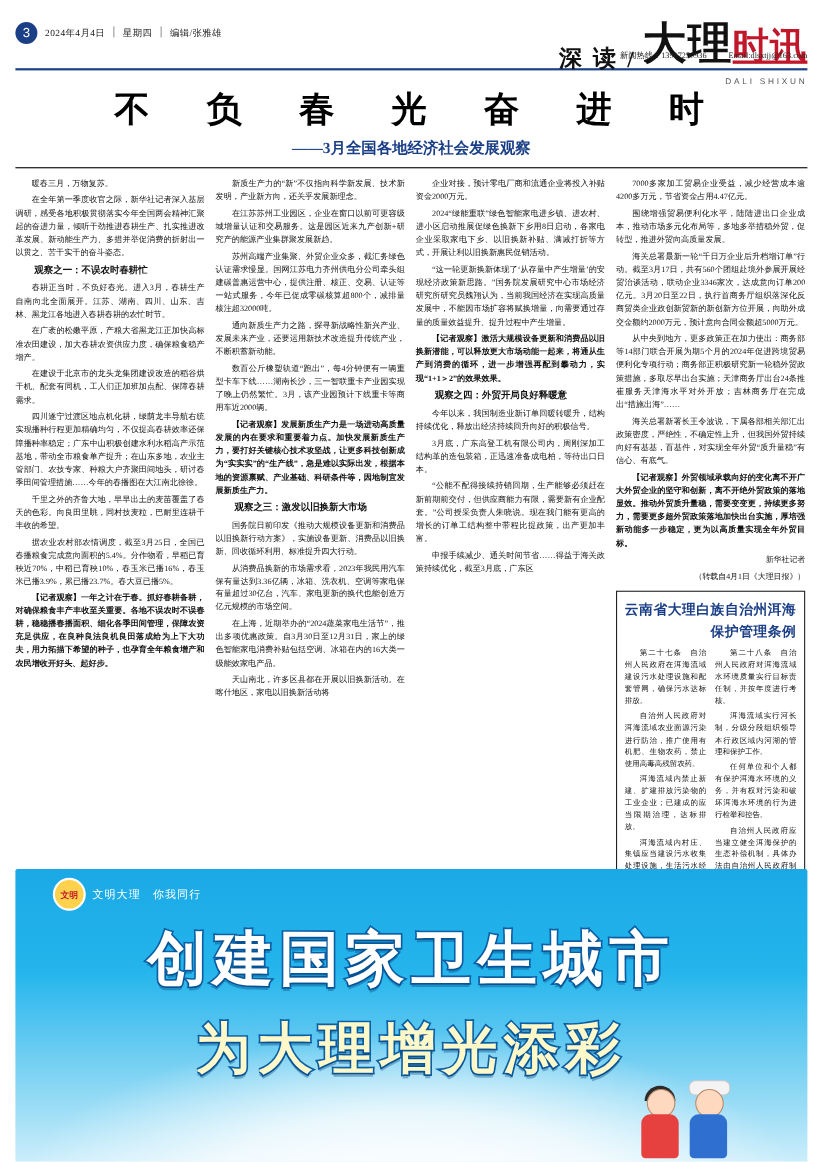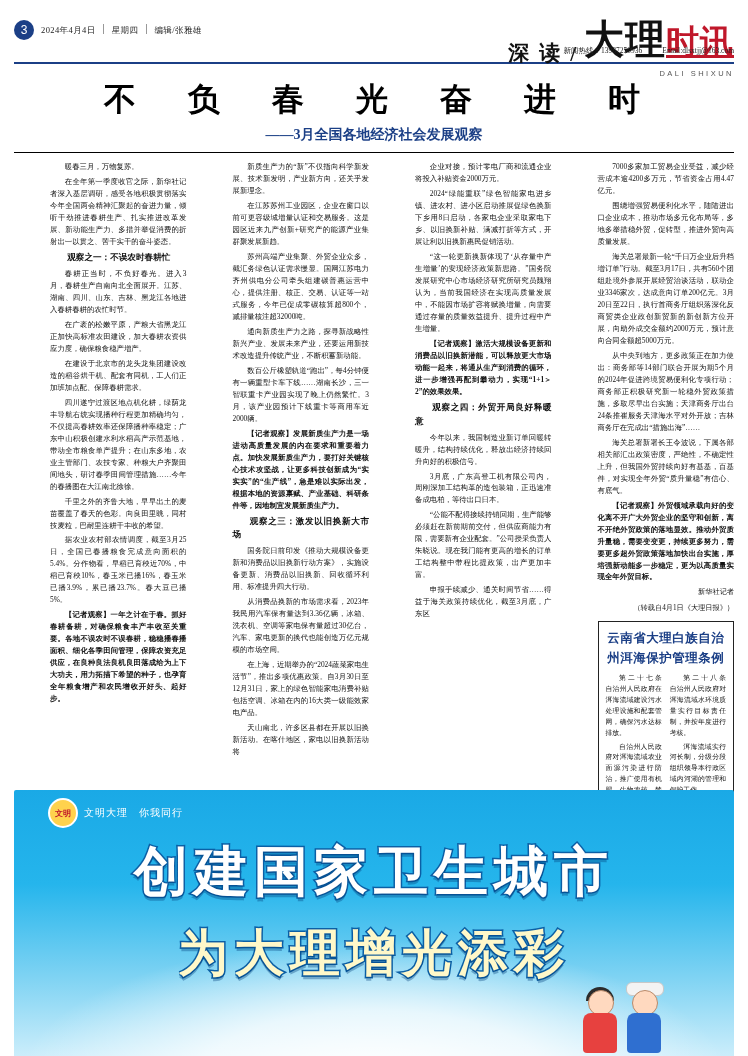--- a/index.html
+++ b/index.html
@@ -36,28 +36,28 @@
   
   .headline{
     text-align:center;font-size:32px;font-weight:bold;letter-spacing:22px;
     margin:14px 0 4px 18px;color:#000;
   }
   .subhead{text-align:center;font-size:14px;font-weight:bold;color:#1b3f86;margin-bottom:8px;}
   .rule{border-top:1px solid #000;margin:2px 0 8px;}
 
   
   .cols{display:flex;gap:10px;}
-  .col{width:172px;font-size:7.4px;line-height:1.62;text-align:justify;margin-left:36px;}
+  .col{width:172px;font-size:7.4px;line-height:1.62;text-align:justify;}
   .col p{margin:0 0 3px 0;text-indent:2em;}
   .sec-h{font-weight:bold;font-size:8.6px;text-indent:0;margin:6px 0 3px;}
   .note{font-weight:bold;text-indent:0;}
 
   
   .regbox{border:1px solid #222;padding:6px 7px;margin-top:6px;}
-  .regbox h3{margin:0 0 5px;text-align:center;font-size:12.5px;font-weight:bold;color:#1b3f86;letter-spacing:.5px;}
+  .regbox h3{margin:0 0 5px;text-align:right;font-size:12.5px;font-weight:bold;color:#1b3f86;letter-spacing:.5px;}
   .reg-cols{display:flex;gap:8px;}
   .reg-col{width:50%;font-size:6.8px;line-height:1.6;text-align:justify;}
   .reg-col p{margin:0 0 3px;text-indent:2em;}
   .reg-cont{text-align:right;font-size:6.8px;}
 
   .src{text-align:right;font-size:7.2px;margin-top:4px;}
 
   
   .ad{
     position:absolute;left:14px;right:14px;bottom:8px;height:268px;

